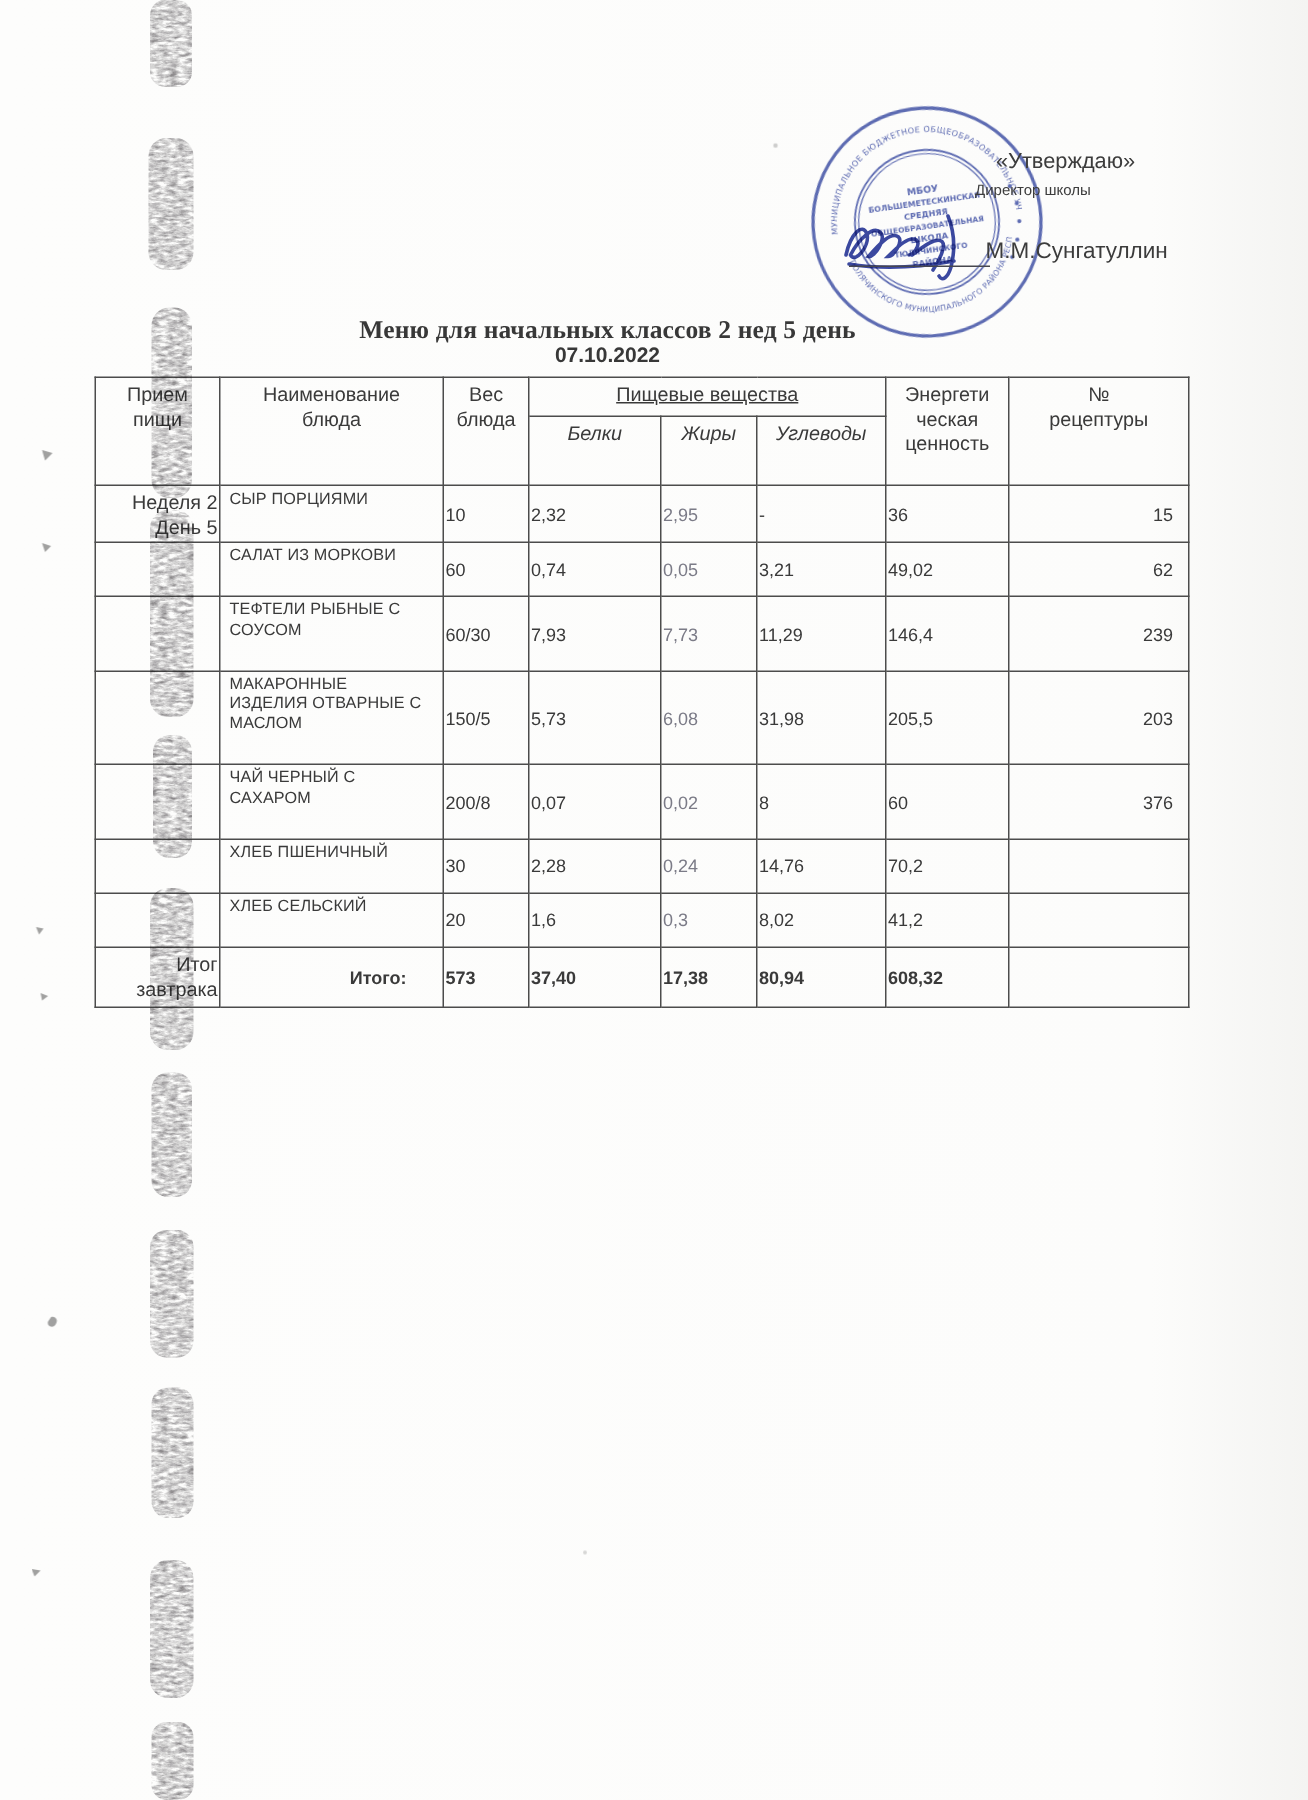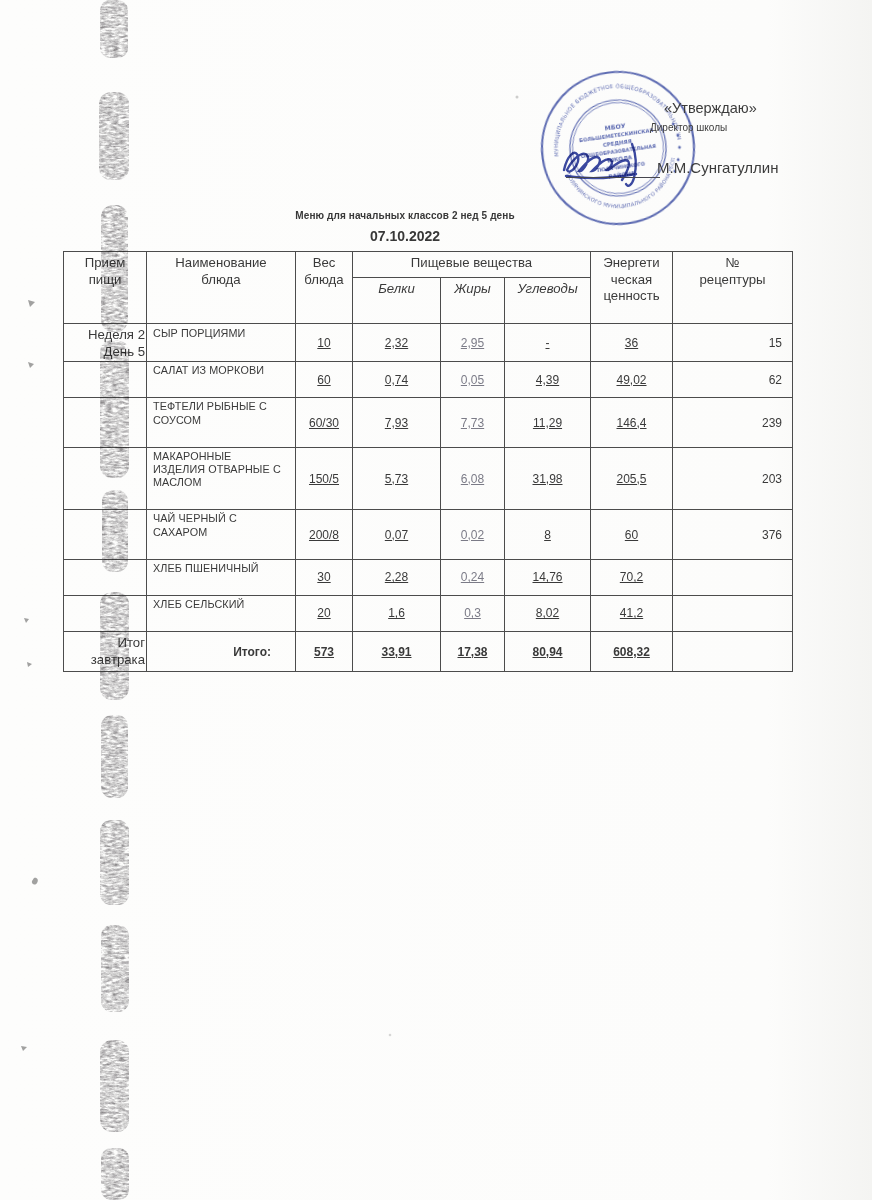--- a/index.html
+++ b/index.html
@@ -19,39 +19,39 @@
   .signer{position:absolute;left:657px;top:159px;font-size:15px;color:#3c3c3c;}
   .sig-underline{position:absolute;left:566px;top:177px;width:94px;height:0;border-bottom:1.6px solid #46464e;}
 
   
   .stamp{position:absolute;left:536px;top:66px;width:164px;height:164px;
          transform:rotate(-8deg);opacity:.85;mix-blend-mode:multiply;}
   .signature{position:absolute;left:556px;top:136px;width:116px;height:56px;mix-blend-mode:multiply;}
 
   
   .title{position:absolute;left:0;top:210px;width:810px;text-align:center;
-         font-size:10px;font-weight:bold;color:#383838;letter-spacing:.1px;}
+         font-size:17px;font-weight:bold;color:#383838;letter-spacing:.1px;font-family:Liberation Serif, serif;}
   .date{position:absolute;left:0;top:228px;width:810px;text-align:center;
         font-size:14px;font-weight:bold;color:#383838;}
 
   
   table.menu{position:absolute;left:63px;top:251px;width:729px;
              border-collapse:collapse;table-layout:fixed;
              font-family:"Liberation Sans", sans-serif;}
   table.menu th, table.menu td{border:1.5px solid #4c4c4c;overflow:hidden;}
   table.menu th{font-weight:400;font-size:13.2px;color:#3a3a3a;
                 vertical-align:top;padding:3px 2px 0 2px;white-space:pre-line;line-height:1.25;}
-  th.group{height:22px;}
+  th.group{height:22px;text-decoration:underline;}
   tr.subhead th{height:42px;font-style:italic;}
   td{font-size:12px;color:#3a3a3a;}
   td.meal{ text-align:right;font-size:13.2px;vertical-align:top;padding-top:2px;
            white-space:pre-line;line-height:1.3;}
   td.dish{ text-align:left;font-size:10.8px;padding:2px 3px 20px 6px;
            white-space:pre-line;line-height:1.22;vertical-align:middle;letter-spacing:.1px;}
-  td.num{ text-align:center;vertical-align:middle;text-decoration:underline;}
+  td.num{ vertical-align:middle;}
   td.fat{ color:#7b7b87;}
   td.recipe{ text-align:right;padding-right:10px;vertical-align:middle;}
   tr.total td{font-weight:bold;}
   tr.total td.meal{font-weight:400;font-size:13.2px;}
   td.total-caption{text-align:right;padding-right:24px;font-size:12px;vertical-align:middle;font-weight:bold;}
   tr.total td.fat{color:#3a3a3a;}
 
   
   .artifacts{position:absolute;left:0;top:0;width:872px;height:1200px;
              pointer-events:none;mix-blend-mode:multiply;}
@@ -158,21 +158,21 @@
         <td class="num">-</td>
         <td class="num">36</td>
         <td class="recipe">15</td>
       </tr>
       <tr style="height:20px">
         <td class="meal"></td>
         <td class="dish">САЛАТ ИЗ МОРКОВИ</td>
         <td class="num">60</td>
         <td class="num">0,74</td>
         <td class="num fat">0,05</td>
-        <td class="num">4,39</td>
+        <td class="num">3,21</td>
         <td class="num">49,02</td>
         <td class="recipe">62</td>
       </tr>
       <tr style="height:31px">
         <td class="meal"></td>
         <td class="dish">ТЕФТЕЛИ РЫБНЫЕ С
 СОУСОМ</td>
         <td class="num">60/30</td>
         <td class="num">7,93</td>
         <td class="num fat">7,73</td>
@@ -221,21 +221,21 @@
         <td class="num fat">0,3</td>
         <td class="num">8,02</td>
         <td class="num">41,2</td>
         <td class="recipe"></td>
       </tr>
       <tr class="total" style="height:40px">
         <td class="meal">Итог
 завтрака</td>
         <td class="total-caption">Итого:</td>
         <td class="num">573</td>
-        <td class="num">33,91</td>
+        <td class="num">37,40</td>
         <td class="num fat">17,38</td>
         <td class="num">80,94</td>
         <td class="num">608,32</td>
         <td class="recipe"></td>
       </tr>
     </tbody>
   </table>
 
   <svg class="artifacts" viewBox="0 0 872 1200">
     <defs>

